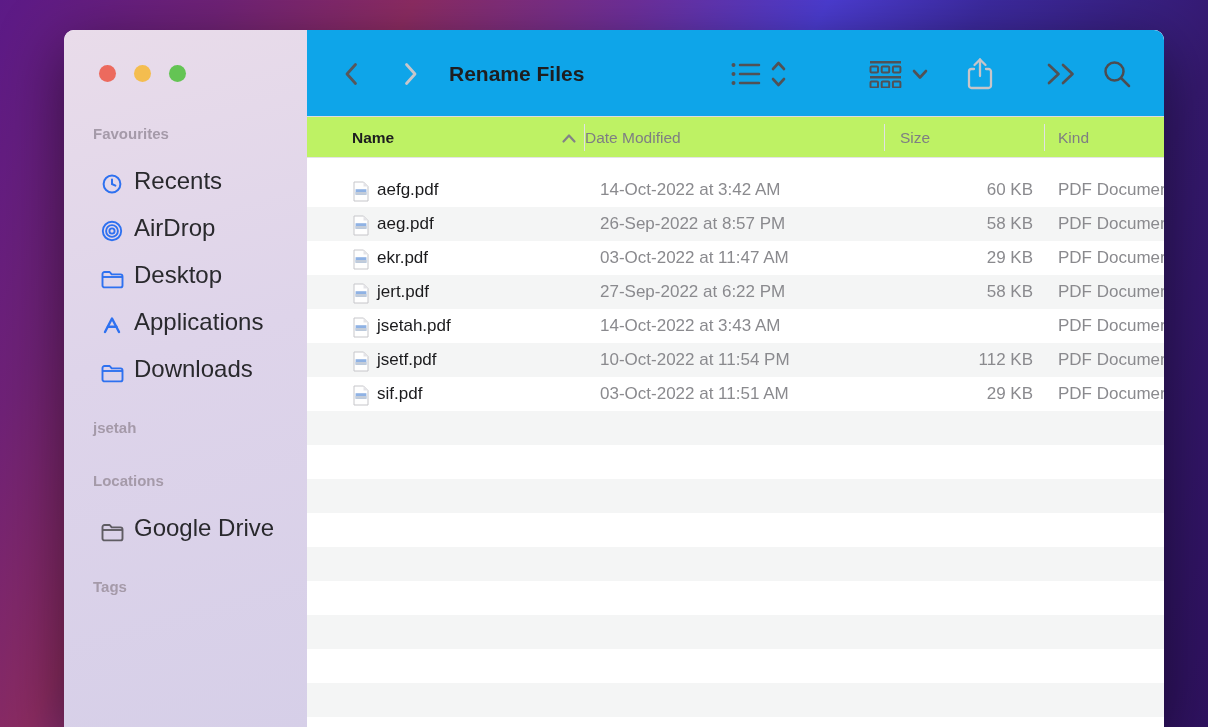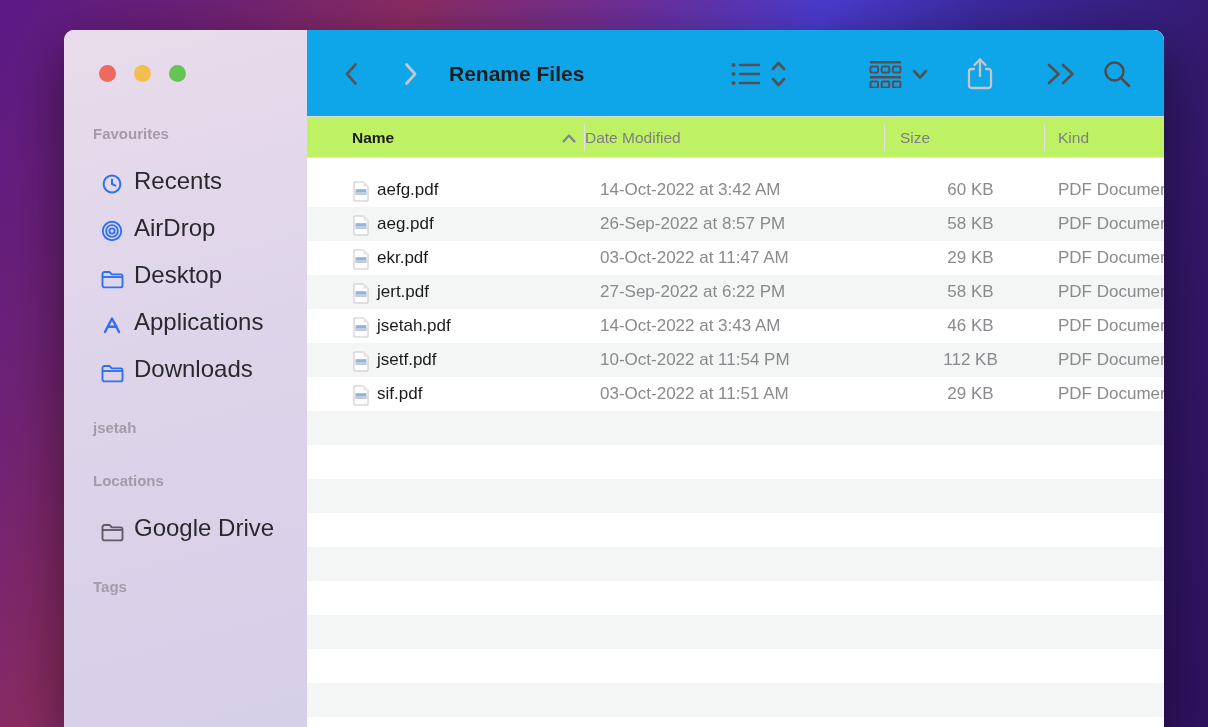--- a/index.html
+++ b/index.html
@@ -78,21 +78,21 @@
   .stripes {
     position:absolute; left:0; right:0; top:15px; bottom:-40px;
     background: repeating-linear-gradient(to bottom, #ffffff 0 34px, #f4f5f5 34px 68px);
   }
   .rows { position:absolute; left:0; right:0; top:15px; }
   .frow { position:relative; height:34px; font-size:17px; white-space:nowrap; }
   .cell { position:absolute; top:0; height:34px; line-height:34px; }
   .c-icon { left:45px; top:8px; height:auto; line-height:0; }
   .c-name { left:70px;  color:#1b1b1d; }
   .c-date { left:293px; color:#8a8a8e;text-align:right; }
-  .c-size { left:588px; width:151px; text-align:center; color:#8a8a8e; }
+  .c-size { left:575px; width:151px; text-align:right; color:#8a8a8e; }
   .c-kind { left:751px; color:#8a8a8e; }
 </style>
 </head>
 <body>
 
 <div class="window">
 
   <div class="sidebar">
     <div class="traffic">
       <span class="dot" style="background:#ec6a5e"></span>
@@ -318,21 +318,20 @@
 
         <div class="frow">
           <span class="cell c-icon"><svg width="18" height="21" viewBox="0 0 18 21">
                 <path d="M2 1 h9.5 L16 5.5 V20 H2 Z" fill="#fefefe" stroke="#c6c6ca" stroke-width="1"></path>
                 <path d="M11.5 1 V5.5 H16 Z" fill="#e3e3e7"></path>
                 <rect x="3.6" y="8.2" width="10.8" height="5.6" fill="#8fb2e4"></rect>
                 <rect x="3.6" y="11" width="10.8" height="2.8" fill="#c3ccd9"></rect>
               </svg></span>
           <span class="cell c-name">jsetah.pdf</span>
           <span class="cell c-date">14-Oct-2022 at 3:43 AM</span>
-          <span class="cell c-size">46 KB</span>
           <span class="cell c-kind">PDF Document</span>
         </div>
 
         <div class="frow">
           <span class="cell c-icon"><svg width="18" height="21" viewBox="0 0 18 21">
                 <path d="M2 1 h9.5 L16 5.5 V20 H2 Z" fill="#fefefe" stroke="#c6c6ca" stroke-width="1"></path>
                 <path d="M11.5 1 V5.5 H16 Z" fill="#e3e3e7"></path>
                 <rect x="3.6" y="8.2" width="10.8" height="5.6" fill="#8fb2e4"></rect>
                 <rect x="3.6" y="11" width="10.8" height="2.8" fill="#c3ccd9"></rect>
               </svg></span>

